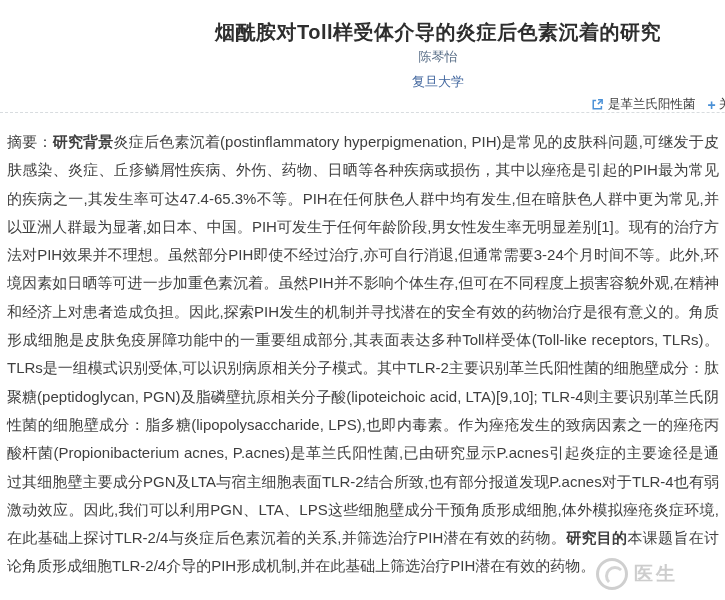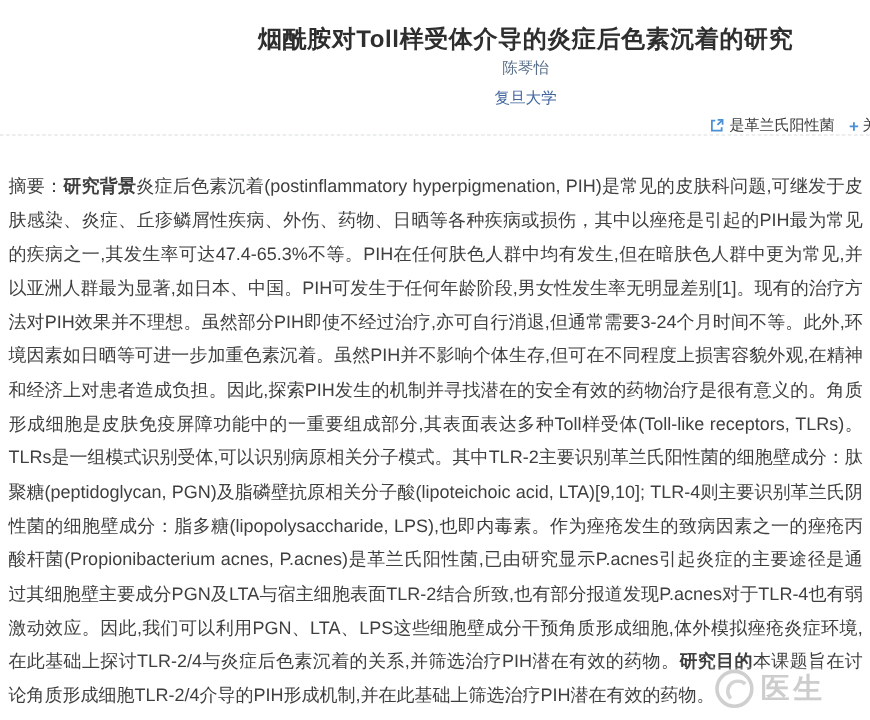--- a/index.html
+++ b/index.html
@@ -63,21 +63,21 @@
     font-size: 14px;
   }
   .divider {
     position: absolute;
     top: 112px; left: 0;
     width: 880px;
     border-top: 1px dashed #d8dcdf;
   }
   .abstract {
     position: absolute;
-    top: 127px; left: 7px;
+    top: 113px; left: 7px;
     width: 712px;
     font-size: 15px;
     line-height: 28.3px;
     color: #3f3f3f;
     text-align: justify;
     text-justify: inter-ideograph;
   }
   .seg-bold { font-weight: bold; }
   .watermark {
     position: absolute;
@@ -100,21 +100,21 @@
   .wm-circle::after {
     content: "";
     position: absolute;
     left: 6px; top: 5px;
     width: 14px; height: 14px;
     border: 3px solid #b8b8b8;
     border-color: #b8b8b8 transparent transparent #b8b8b8;
     border-radius: 50%;
   }
   .wm-text {
-    font-size: 24px;
+    font-size: 19px;
     font-weight: bold;
     color: #adadad;
     letter-spacing: 3px;
     text-shadow: 0 0 2px #ffffff;
     text-align: center;
   }
 </style>
 </head>
 <body>
 

